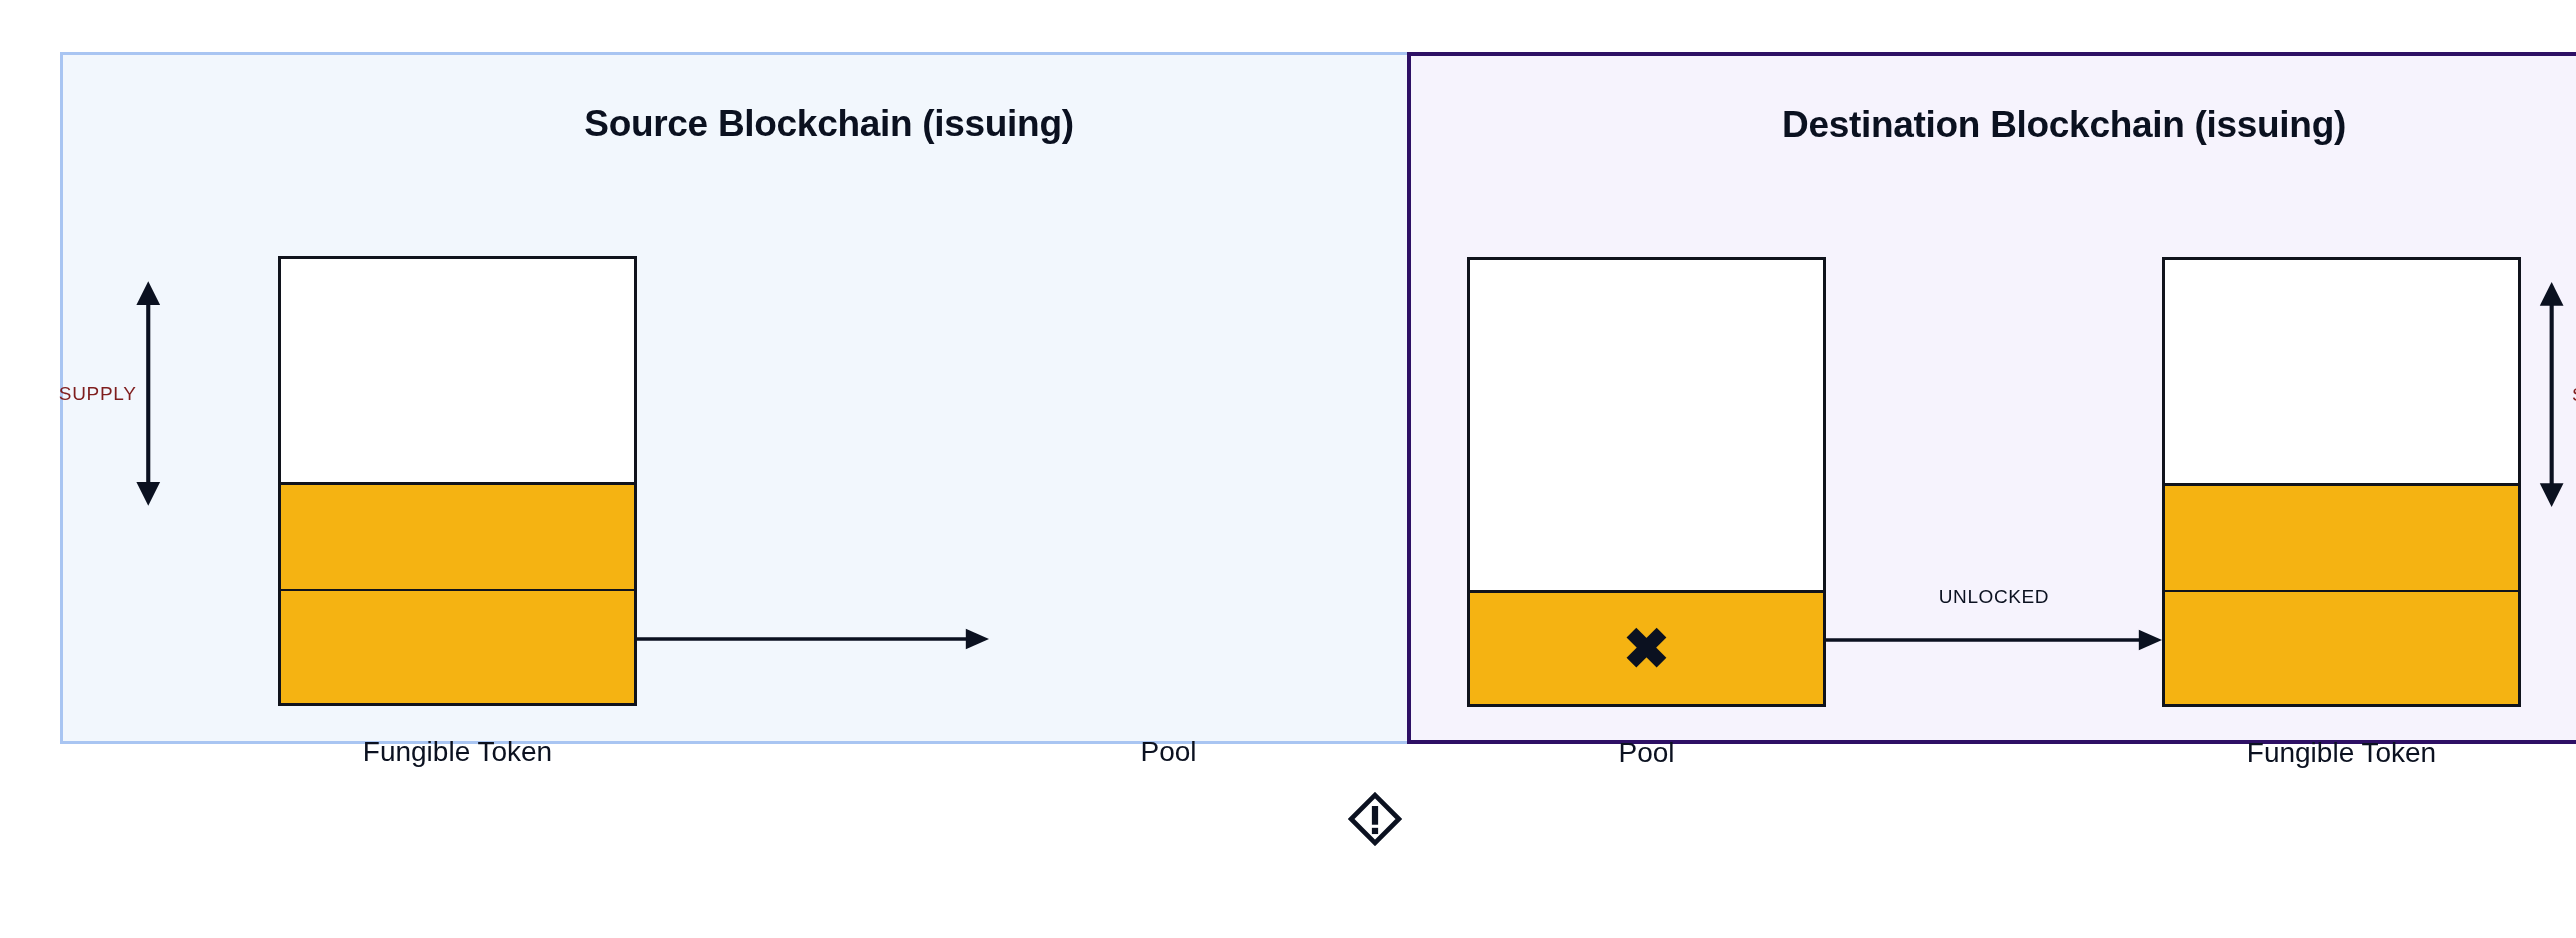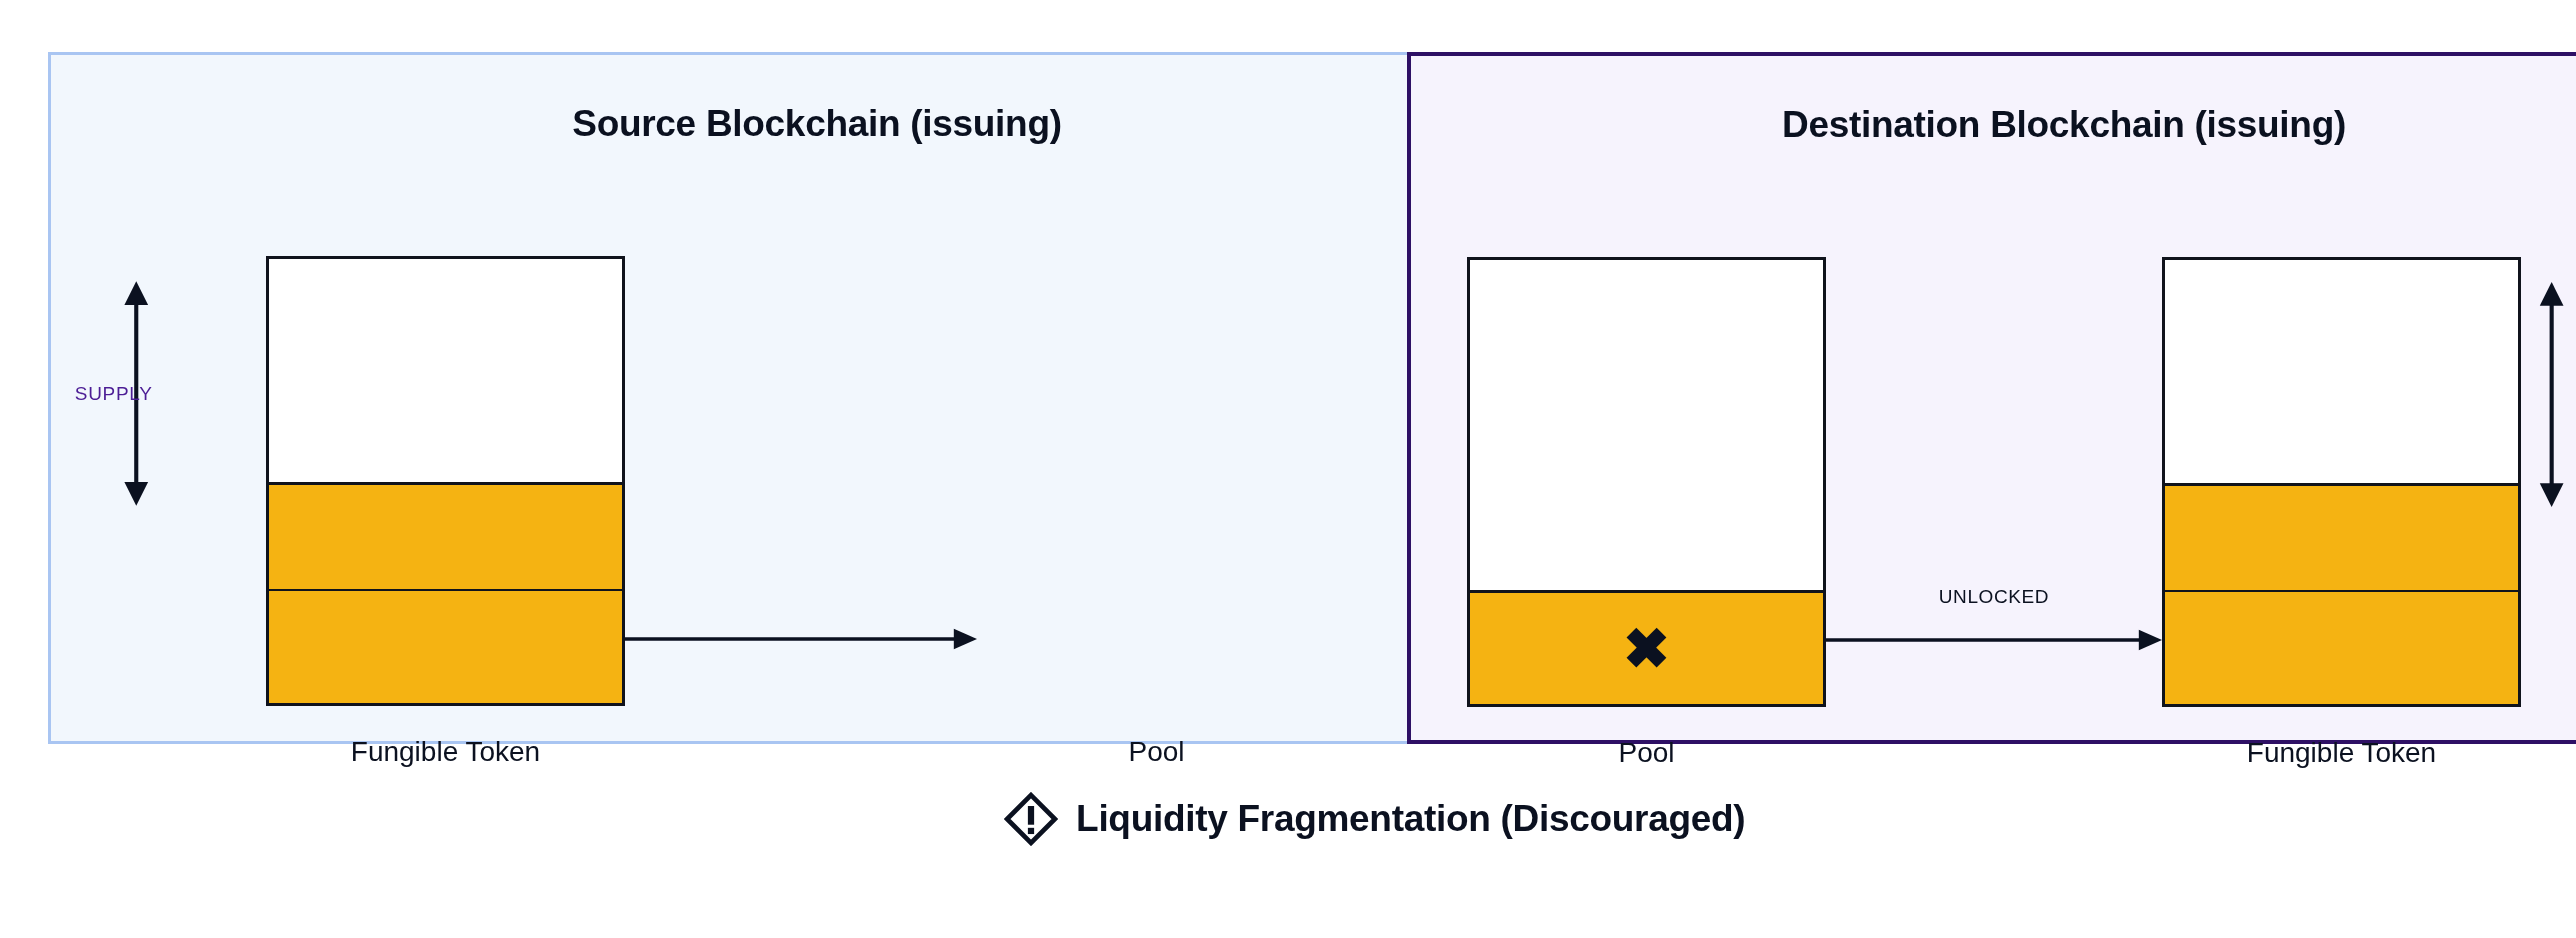--- a/index.html
+++ b/index.html
@@ -21,21 +21,21 @@
     width: 2749px;
     height: 938px;
   }
 
   
   .panel {
     position: absolute;
     box-sizing: border-box;
   }
   .panel-source {
-    left: 48px;
+    left: 60px;
     top: 52px;
     width: 1538px;
     height: 692px;
     background: #f2f7fd;
     border: 3.6px solid #a9c5f2;
   }
   .panel-destination {
     left: 1407px;
     top: 52px;
     width: 1314px;
@@ -122,25 +122,24 @@
 
   
   .supply-group {
     position: absolute;
   }
   .supply-arrow-svg { display: block; }
   .supply-label {
     position: absolute;
     font-size: 19px;
     letter-spacing: 0.7px;
-    color: #4c1d95;
+    color: #7f1d1d;
     white-space: nowrap;
     top: 50%;
     transform: translateY(-50%);
-    margin-left: 28px;
   }
 
   
   .flow-arrow {
     position: absolute;
   }
   .flow-label {
     position: absolute;
     font-size: 19px;
     letter-spacing: 0.6px;
@@ -251,17 +250,16 @@
       <div class="supply-label" style="left:39px;">SUPPLY</div>
     </div>
   </div>
 
   <div class="footer-note">
     <svg class="warn-icon" width="54" height="54" viewBox="0 0 104 104">
       <polygon points="52,6 98,52 52,98 6,52" fill="none" stroke="#0b1120" stroke-width="9"></polygon>
       <rect x="46" y="27" width="12" height="36" fill="#0b1120"></rect>
       <rect x="46" y="69" width="12" height="12" fill="#0b1120"></rect>
     </svg>
-    <div class="footer-text">Liquidity Fragmentation (Discouraged)</div>
   </div>
 
 </div>
 
 
 </body></html>

